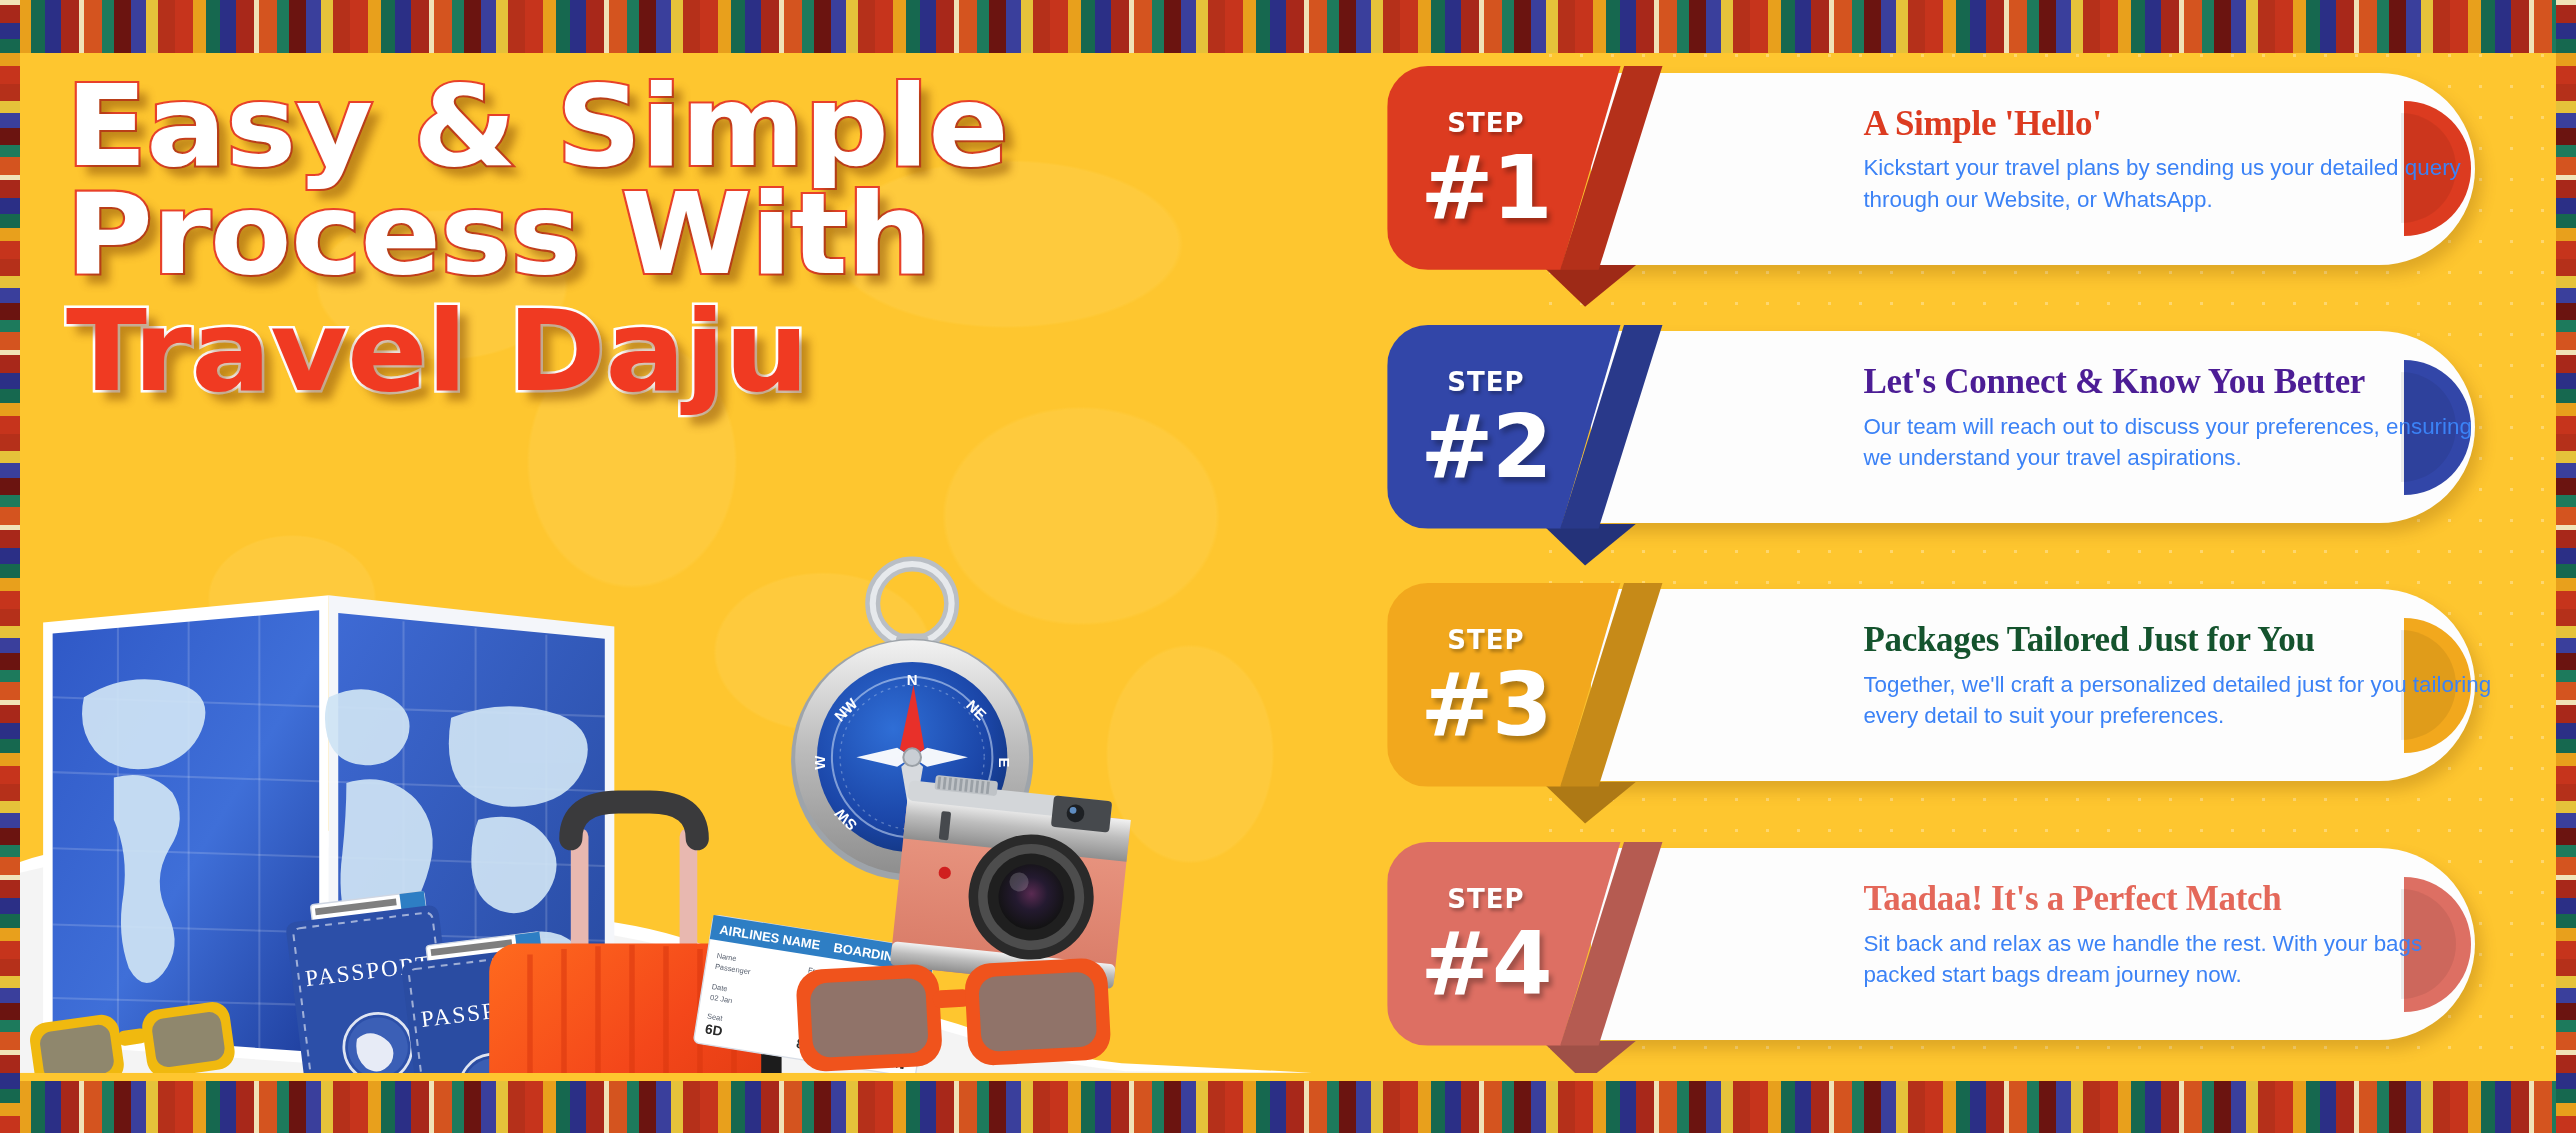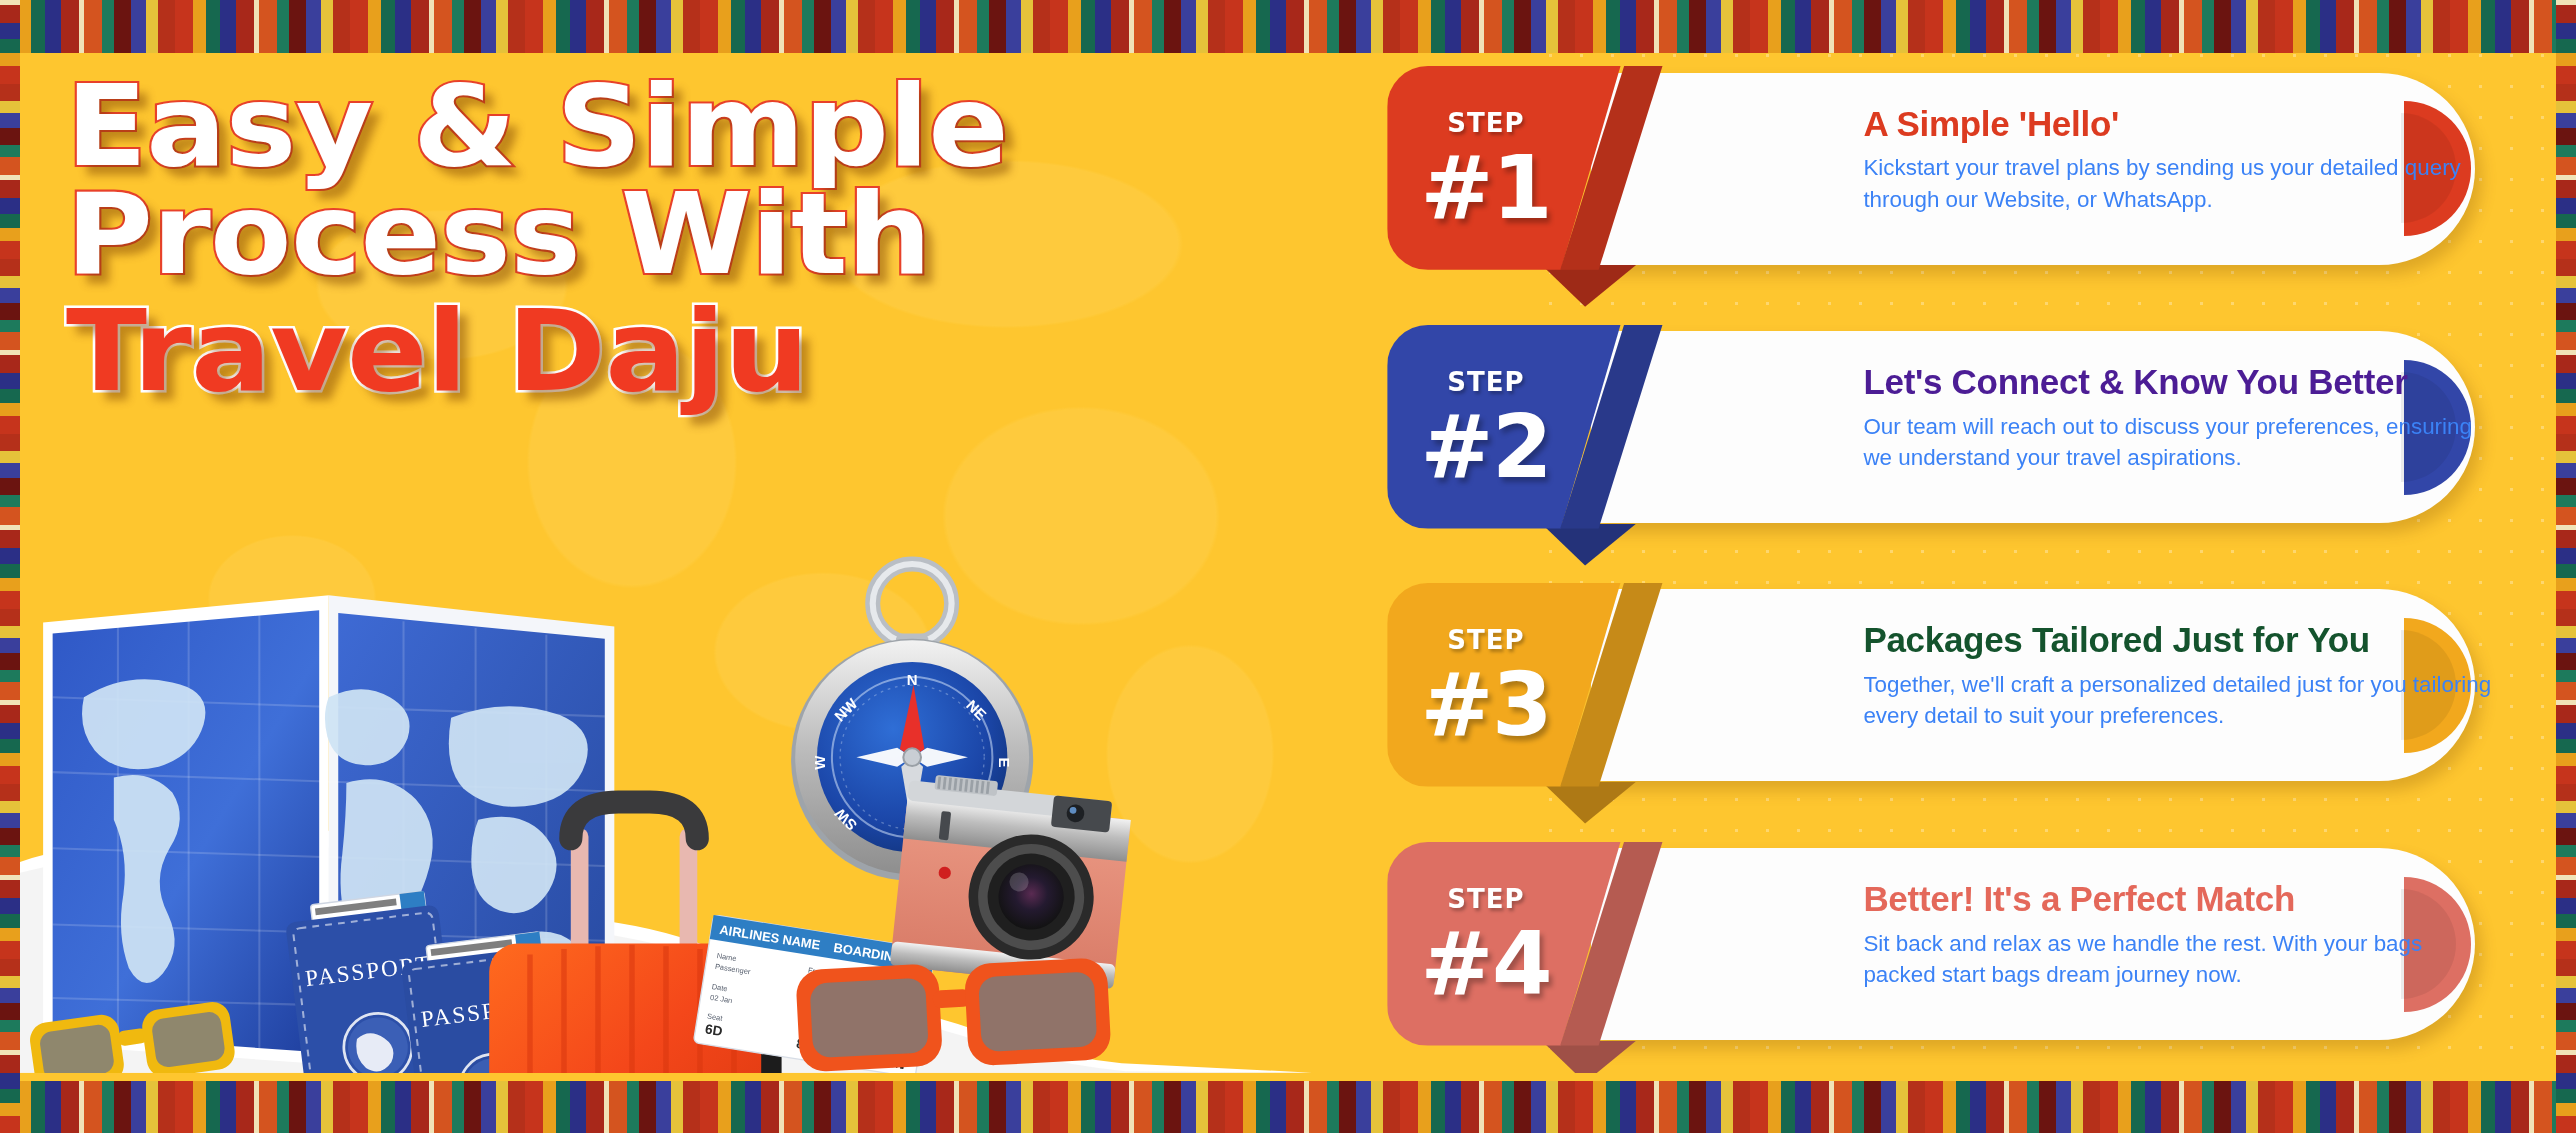--- a/index.html
+++ b/index.html
@@ -227,21 +227,21 @@
     font-family: "DejaVu Sans", sans-serif;
     font-weight: 700;
     font-size: 87px;
     letter-spacing: -1.4px;
     text-shadow: 3.4px 4.8px 5.4px rgba(0,0,0,.28);
     z-index: 6;
   }
 
   .card-text { position: absolute; left: 272px; top: 31px; width: 633px; z-index: 7; }
   .card-title {
-    font-family: Liberation Sans, sans-serif;
+    font-family: Liberation Serif, serif;
     font-weight: 700;
     font-size: 35px;
     letter-spacing: -0.3px;
     margin-bottom: 8.2px;
     white-space: nowrap;
   }
   .card-desc {
     font-family: "Liberation Sans", sans-serif;
     font-size: 22.4px;
     line-height: 1.42;
@@ -549,21 +549,21 @@
         <div class="ribbon-number">#3</div>
       </div>
 
       <div class="step-row" data-idx="3">
         <div class="fold" style="background:#dd6f63"></div>
         <div class="card">
           <div class="cap" style="background:#dd6f63">
             <div class="cap-inner"></div>
           </div>
           <div class="card-text">
-            <div class="card-title" style="color:#e4685a">Better! It's a Perfect Match</div>
+            <div class="card-title" style="color:#e4685a">Taadaa! It's a Perfect Match</div>
             <div class="card-desc">Sit back and relax as we handle the rest. With your bags packed start bags dream journey now.</div>
           </div>
         </div>
         <div class="ribbon" style="background:#dd6f63"></div>
         <div class="ribbon-edge" style="background:#dd6f63"></div>
         <div class="ribbon-label">STEP</div>
         <div class="ribbon-number">#4</div>
       </div>
 
     </div>

